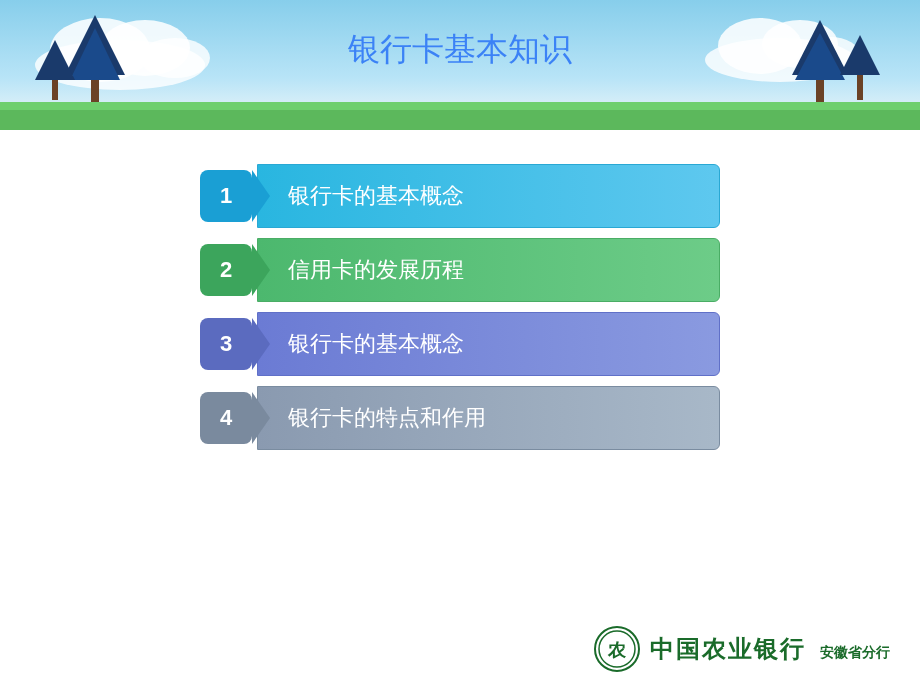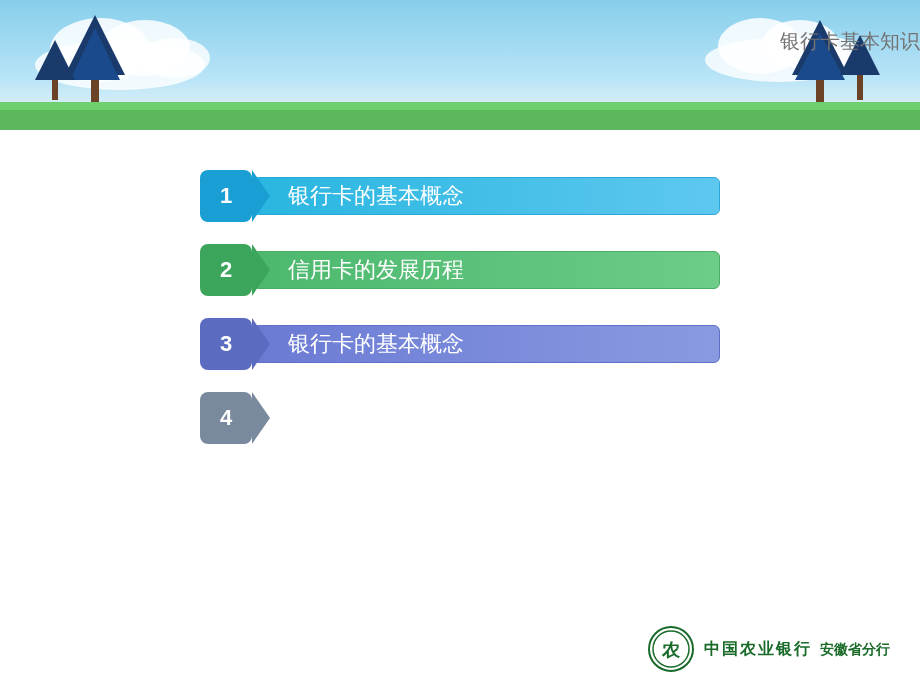--- a/index.html
+++ b/index.html
@@ -33,23 +33,23 @@
     .content-area {
       position: absolute;
       top: 130px; left: 0;
       width: 100%; height: 560px;
       background: #fff;
       z-index: 2;
     }
 
     
     .page-title {
-      text-align: right;
-      font-size: 20px;
-      color: #737373;
+      text-align: center;
+      font-size: 32px;
+      color: #3b82f6;
       font-weight: normal;
       padding-top: 10px;
       position: absolute;
       top: 18px; left: 0; right: 0;
       z-index: 10;
     }
 
     
     .menu-container {
       position: absolute;
@@ -95,21 +95,21 @@
       transform: translateY(-50%);
       width: 0; height: 0;
       border-top: 26px solid transparent;
       border-bottom: 26px solid transparent;
       border-left: 18px solid;
     }
 
     
     .text-bar {
       flex: 1;
-      height: 38px;
+      height: 64px;
       display: flex;
       align-items: center;
       padding-left: 30px;
       font-size: 22px;
       color: #fff;
       margin-left: 5px;
       border-radius: 0 6px 6px 0;
       position: relative;
     }
 
@@ -181,37 +181,37 @@
       gap: 10px;
       z-index: 10;
     }
 
     .logo-icon {
       width: 46px;
       height: 46px;
     }
 
     .logo-text-main {
-      font-size: 16px;
+      font-size: 24px;
       font-weight: bold;
       color: #1a6b2a;
       letter-spacing: 2px;
     }
 
     .logo-text-sub {
       font-size: 10px;
       color: #555;
       letter-spacing: 1px;
     }
 
     .logo-text-branch {
       font-size: 14px;
       font-weight: bold;
       color: #1a6b2a;
-      margin-left: 4px;
+      margin-left: 10px;
     }
 
     .logo-right {
       display: flex;
       flex-direction: column;
       align-items: flex-start;
     }
 
     .logo-row1 {
       display: flex;
@@ -285,20 +285,23 @@
     </div>
     <div class="text-bar">
       <span>银行卡的基本概念</span>
     </div>
   </div>
 
   <div class="menu-item item-4">
     <div class="number-badge">
       <span>4</span>
     </div>
+    <div class="text-bar">
+      <span>银行卡的特点和作用</span>
+    </div>
   </div>
 
 </div>
 
 <div class="bottom-logo">
 
   <svg class="logo-icon" viewBox="0 0 46 46">
 
     <circle cx="23" cy="23" r="22" fill="none" stroke="#1a6b2a" stroke-width="2"></circle>
     <circle cx="23" cy="23" r="18" fill="none" stroke="#1a6b2a" stroke-width="1.5"></circle>

